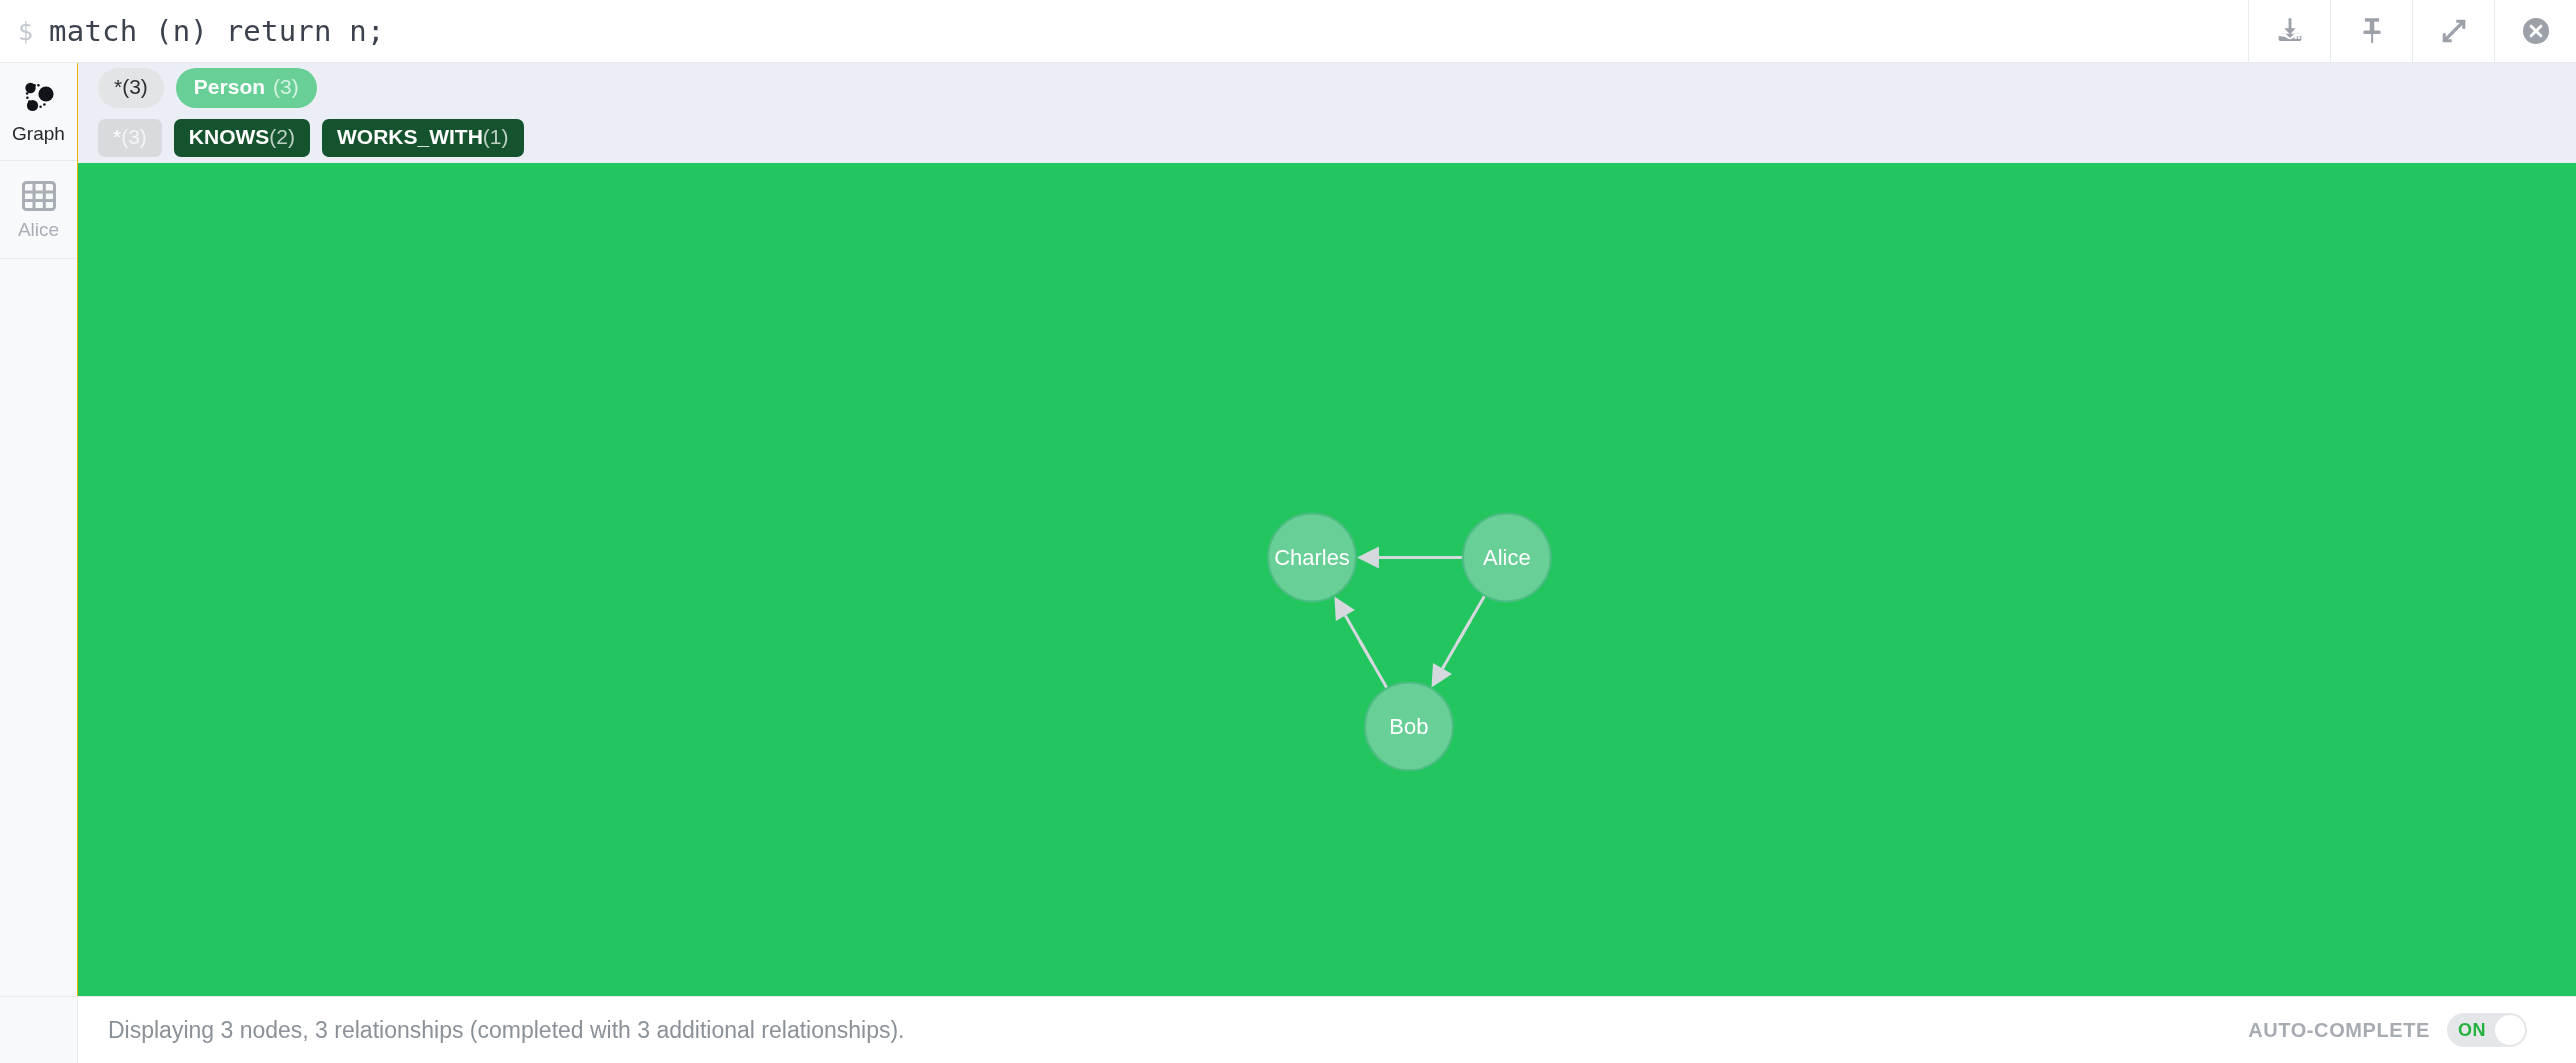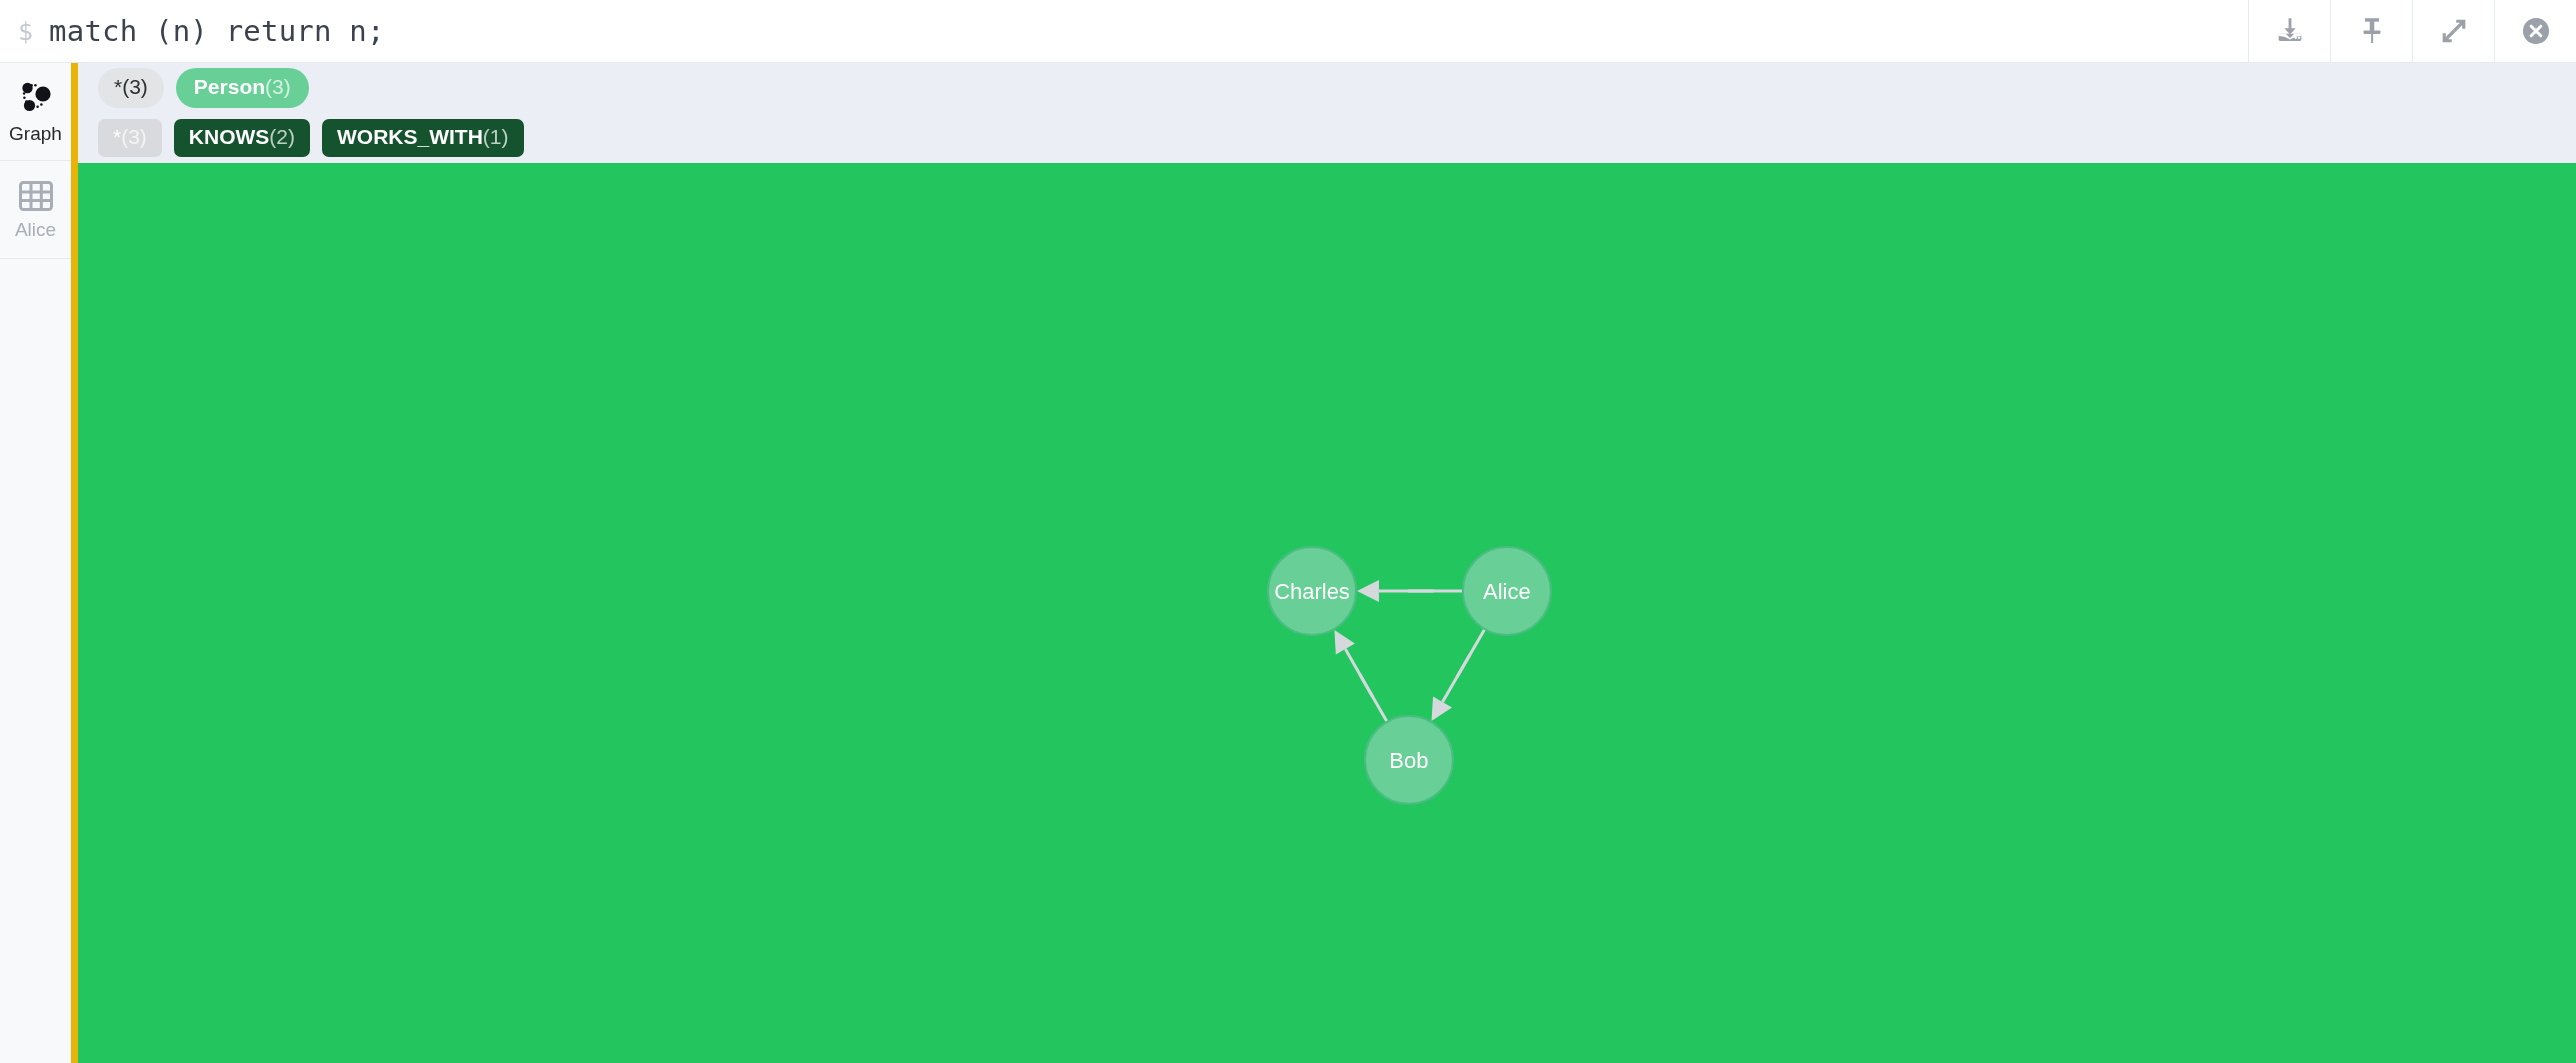--- a/index.html
+++ b/index.html
@@ -51,21 +51,21 @@
     background: #ffffff;
   }
   .tool-btn svg { display: block; }
 
   
   .body-row { flex: 1; display: flex; min-height: 0; }
 
   .sidebar {
     width: 78px; min-width: 78px;
     background: #f7f9fb;
-    border-right: 7px solid #eab308;
+    border-right: 1px solid #eab308;
     display: flex; flex-direction: column;
   }
   .side-item {
     height: 98px;
     display: flex; flex-direction: column;
     align-items: center; justify-content: center;
     gap: 9px;
     cursor: pointer;
     border-bottom: 1px solid #e7ebf0;
   }
@@ -109,21 +109,21 @@
     padding: 7px 18px 9px 18px;
     font-weight: bold;
   }
   .chip-node.star {
     background: #e3e4e6;
     color: #2c2f34;
     font-weight: normal;
     padding: 7px 16px 9px 16px;
   }
   .chip-node.star .cnt { opacity: 1; }
-  .chip-node.lbl { color: #ffffff; }
+  .chip-node.lbl { color: #ffffff; gap: 8px; }
 
   .chip-rel {
     border-radius: 7px;
     padding: 6px 15px 8px 15px;
     font-weight: bold;
     background: #14532d;
     color: #ffffff;
   }
   .chip-rel.star {
     background: #d8dadd;
@@ -331,15 +331,27 @@
             <g>
               <circle cx="1332" cy="552" r="44" fill="#68cf97" stroke="#4cbd82" stroke-width="2"></circle>
               <text x="1332" y="560" text-anchor="middle" class="node-label">Bob</text>
             </g>
           </svg>
       </div>
 
     </div>
   </div>
 
+  <div class="footer">
+    <div class="footer-spacer-left"></div>
+    <div class="status-text">Displaying 3 nodes, 3 relationships (completed with 3 additional relationships).</div>
+    <div class="autocomplete">
+      <span class="ac-label">AUTO-COMPLETE</span>
+      <span class="toggle">
+        <span class="on-text">ON</span>
+        <span class="knob"></span>
+      </span>
+
+    </div>
+  </div>
 
 </div>
 
 
 </body></html>

